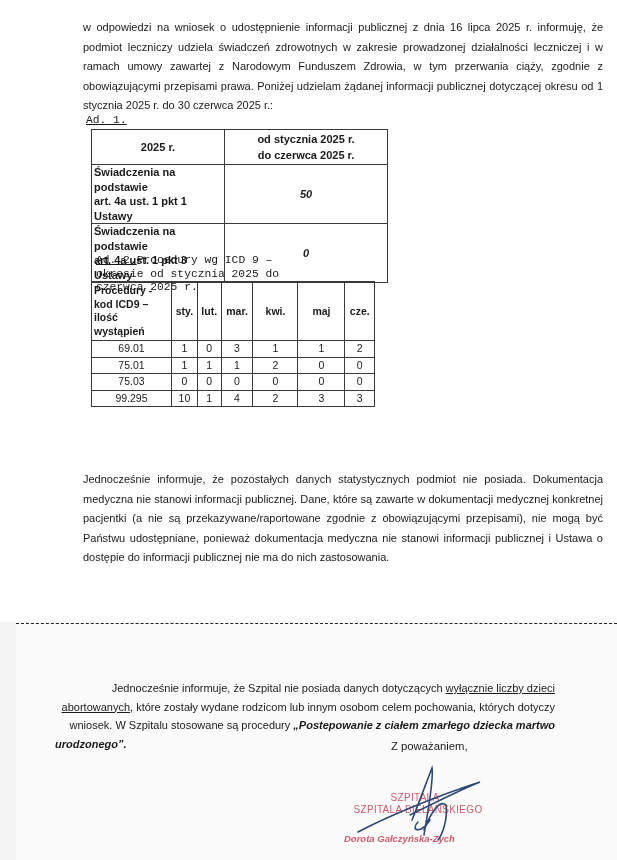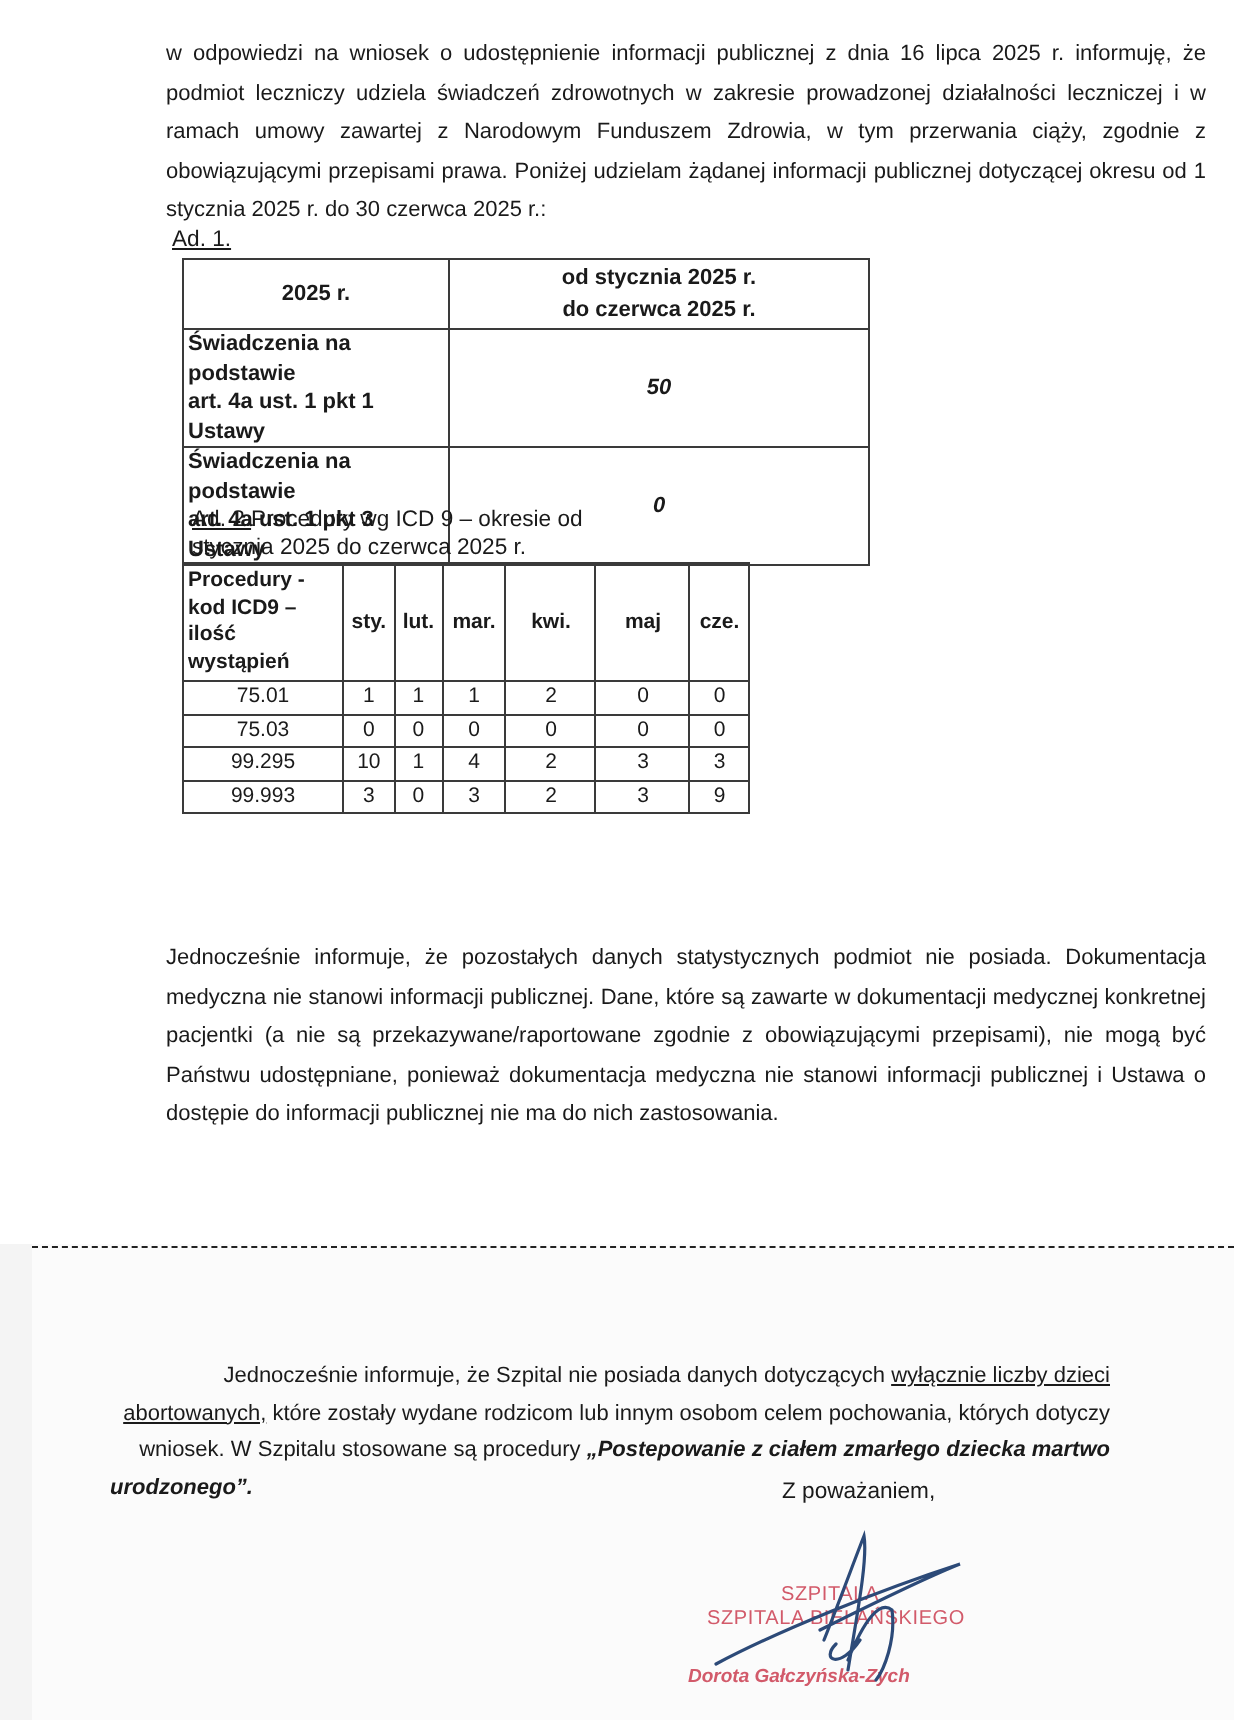--- a/index.html
+++ b/index.html
@@ -25,28 +25,28 @@
     position: absolute; font-size: 11px; line-height: 19.5px;
     text-align: justify; text-align-last: left;
   }
   .p1 { left: 83px; top: 7px; width: 520px; }
   .p3 { left: 83px; top: 459px; width: 520px; }
   .p4 { left: 55px; top: 668px; width: 500px; line-height: 18.5px; text-align: right; }
   .u { text-decoration: underline; }
   .bi { font-weight: bold; font-style: italic; }
 
   .label {
-    position: absolute; font-size: 11.3px; line-height: 14px;
+    position: absolute; font-size: 11.3px; line-height: 14px; font-family: Liberation Mono, monospace;
   }
   .ad1-label { left: 86px; top: 113px; }
   .ad2-caption { left: 96px; top: 254px; width: 210px; line-height: 13.5px; }
 
   table { border-collapse: collapse; position: absolute; font-size: 11px; }
   td, th { border: 1px solid #3a3a3a; padding: 0; }
-  .t1 { left: 91px; top: 129px; width: 344px; }
+  .t1 { left: 91px; top: 129px; width: 297px; }
   .t1 th { font-weight: bold; height: 34px; text-align: center; line-height: 16px; }
   .t1 td { height: 31px; line-height: 14.5px; }
   .t1 td.rowhead { font-weight: bold; text-align: left; padding-left: 2px; width: 130px; }
   .t1 td.val { text-align: center; font-weight: bold; font-style: italic; }
 
   .t2 { left: 91px; top: 281px; width: 284px; }
   .t2 th { font-weight: bold; text-align: center; height: 58px; font-size: 10.5px; }
   .t2 th.first { text-align: left; padding-left: 2px; line-height: 13.5px; width: 77px; }
   .t2 td { text-align: center; height: 15.5px; line-height: 15px; font-size: 10.5px; }
 
@@ -119,20 +119,29 @@
       <th>sty.</th>
       <th>lut.</th>
       <th>mar.</th>
       <th style="width:44px">kwi.</th>
       <th style="width:46px">maj</th>
       <th>cze.</th>
     </tr>
   </thead>
   <tbody id="ad2-body">
       <tr>
+        <td>69.01</td>
+        <td>1</td>
+        <td>0</td>
+        <td>3</td>
+        <td>1</td>
+        <td>1</td>
+        <td>2</td>
+      </tr>
+      <tr>
         <td>75.01</td>
         <td>1</td>
         <td>1</td>
         <td>1</td>
         <td>2</td>
         <td>0</td>
         <td>0</td>
       </tr>
       <tr>
         <td>75.03</td>
@@ -145,29 +154,20 @@
       </tr>
       <tr>
         <td>99.295</td>
         <td>10</td>
         <td>1</td>
         <td>4</td>
         <td>2</td>
         <td>3</td>
         <td>3</td>
       </tr>
-      <tr>
-        <td>99.993</td>
-        <td>3</td>
-        <td>0</td>
-        <td>3</td>
-        <td>2</td>
-        <td>3</td>
-        <td>9</td>
-      </tr>
     </tbody>
 </table>
 
 <p class="para p3">Jednocześnie informuje, że pozostałych danych statystycznych podmiot nie posiada. Dokumentacja medyczna nie stanowi informacji publicznej. Dane, które są zawarte w dokumentacji medycznej konkretnej pacjentki (a nie są przekazywane/raportowane zgodnie z obowiązującymi przepisami), nie mogą być Państwu udostępniane, ponieważ dokumentacja medyczna nie stanowi informacji publicznej i Ustawa o dostępie do informacji publicznej nie ma do nich zastosowania.</p>
 
 <div class="dash-line"></div>
 
 <p class="para p4"><span>Jednocześnie informuje, że Szpital nie posiada danych dotyczących </span><span class="u">wyłącznie liczby dzieci abortowanych,</span><span> które zostały wydane rodzicom lub innym osobom celem pochowania, których dotyczy wniosek. W Szpitalu stosowane są procedury </span><span class="bi">„Postepowanie z ciałem zmarłego dziecka martwo urodzonego”.</span></p>
 
 <div class="closing">Z poważaniem,</div>

